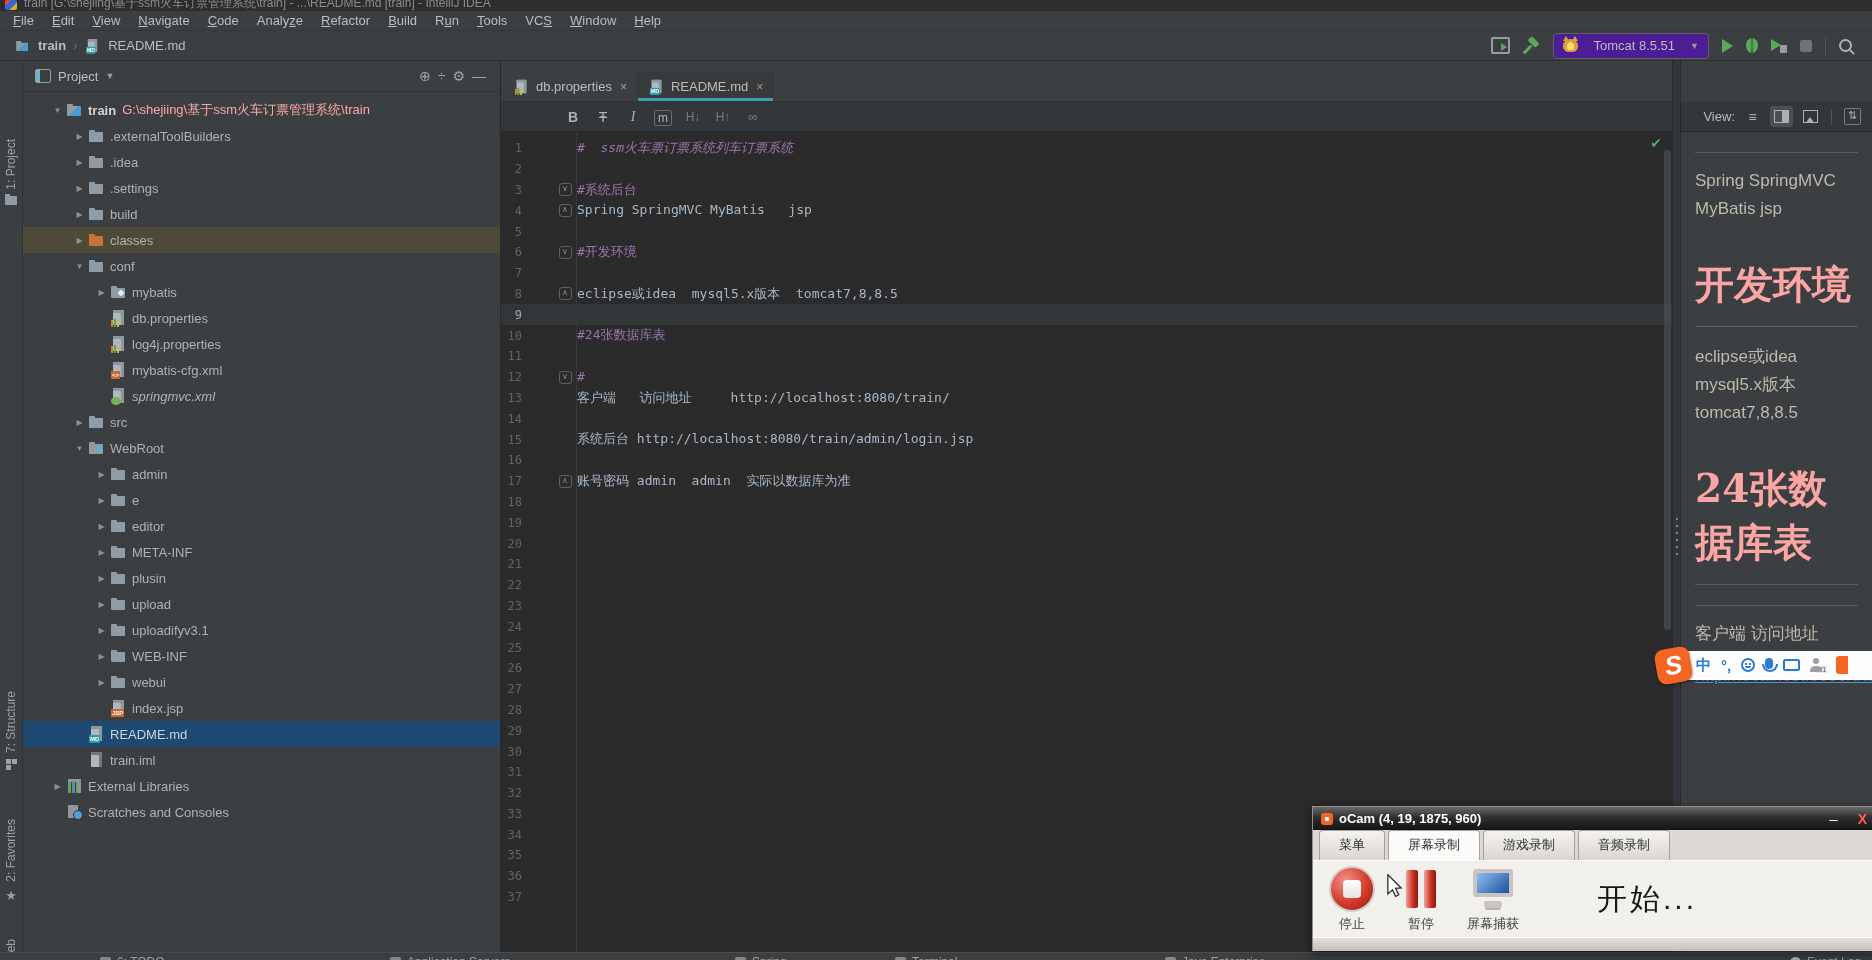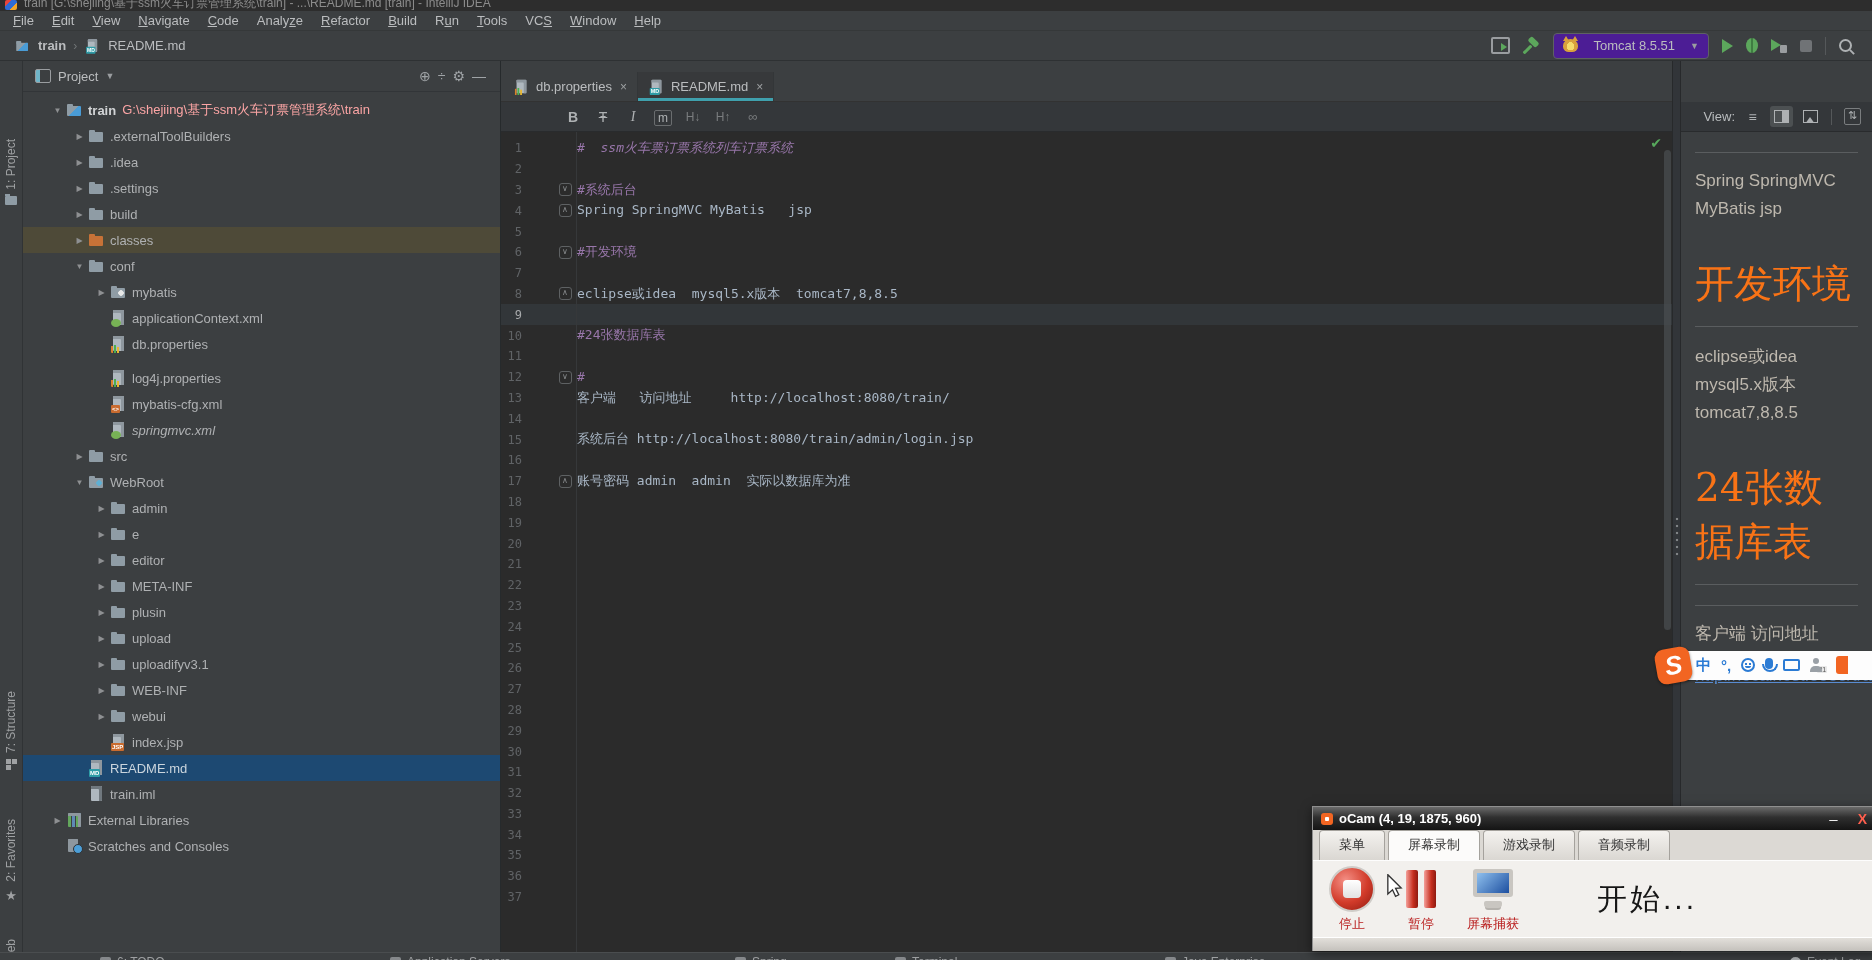--- a/index.html
+++ b/index.html
@@ -143,21 +143,21 @@
   .vi-split{width:13px;height:11px;border:1px solid #AEB1B3;position:relative}
   .vi-split::after{content:"";position:absolute;right:0;top:0;width:6px;height:11px;background:#AEB1B3}
   .vi-img{width:13px;height:11px;border:1px solid #AEB1B3;position:relative;overflow:hidden}
   .vi-img::after{content:"";position:absolute;left:1px;bottom:-2px;width:0;height:0;
       border-bottom:7px solid #AEB1B3;border-left:5px solid transparent;border-right:5px solid transparent}
   .vi-sync{width:15px;height:15px;border:1px solid #7A7D7F;border-radius:2px;font-size:11px;line-height:13px;text-align:center;color:#AEB1B3}
   .vdiv{width:1px;height:16px;background:#55585A;margin:0 3px}
   #pvcontent{padding:0 14px}
   .pv-hr{border-top:1px solid #5A5D5F;margin:20px 0 14px}
   .pv-p{color:#BEB8AE;font-size:17px;line-height:28px;margin:14px 0}
-  .pv-h1{color:#f97316;font-size:39px;line-height:54px;font-weight:normal;
+  .pv-h1{color:#fca5a5;font-size:39px;line-height:54px;font-weight:bold;
          font-family:"DejaVu Serif",serif;border-bottom:1px solid #5A5D5F;padding-bottom:15px;margin:34px 0 16px}
   .pv-link{color:#5B8FD6;font-size:17px;line-height:28px;text-decoration:underline}
   
   #sogou{position:absolute;left:1656px;top:646px;height:38px;display:flex;align-items:center;z-index:40}
   #sglogo{width:35px;height:35px;background:#F26522;border-radius:9px;transform:rotate(-10deg);
           color:#FFF;font-weight:bold;font-size:26px;font-style:italic;display:flex;align-items:center;
           justify-content:center;box-shadow:0 1px 3px rgba(0,0,0,.45);flex:none}
   #sgbar{height:29px;background:#FDFDFD;border-radius:3px;display:flex;align-items:center;gap:10px;
          padding:0 10px 0 12px;margin-left:-7px;box-shadow:0 1px 2px rgba(0,0,0,.35);width:210px;flex:none}
   .sgi{color:#2B7BD4;font-size:15px;font-weight:bold;flex:none}
@@ -180,21 +180,21 @@
   .octicon{width:12px;height:12px;border-radius:3px;flex:none;
       background:radial-gradient(circle at 50% 50%,#FFF 0 2px,#F26522 2.5px)}
   #octitle .t{color:#FFF;font-size:13px;font-weight:bold;flex:1;white-space:nowrap;overflow:hidden}
   #ocmin{color:#EEE;font-size:15px;margin-right:14px}
   #occlose{color:#FF5F4E;font-weight:bold;font-size:14px;margin-right:2px}
   #octabs{height:30px;background:#DCD9D4;display:flex;align-items:flex-end;padding-left:6px;border-bottom:1px solid #FDFDFD}
   .octab{padding:5px 19px 6px;background:linear-gradient(#F4F2EF,#DAD7D2);border:1px solid #A5A29D;border-bottom:none;
          border-radius:4px 4px 0 0;font-size:13px;color:#333;margin-right:3px;white-space:nowrap}
   .octab.active{background:#FCFBFA;position:relative;z-index:2}
   #ocbody{height:76px;background:#F2F0ED;display:flex;align-items:center;padding-left:16px;gap:26px}
-  .ocgroup{display:flex;flex-direction:column;align-items:center;gap:3px;font-size:13px;color:#b91c1c;white-space:nowrap}
+  .ocgroup{display:flex;flex-direction:column;align-items:center;gap:3px;font-size:13px;color:#404040;white-space:nowrap}
   .oc-stop{width:46px;height:46px;border-radius:50%;border:2px solid #CFCCC8;box-sizing:border-box;
       background:radial-gradient(circle at 35% 30%,#F49086,#D23B2A 55%,#8E1A10);position:relative}
   .oc-stop::after{content:"";position:absolute;left:12px;top:12px;width:18px;height:18px;background:linear-gradient(#FFFFFF,#E2E2E2);border-radius:4px}
   .oc-pause{width:40px;height:46px;display:flex;align-items:center;justify-content:center;gap:6px}
   .oc-pause i{width:12px;height:38px;border-radius:2px;background:linear-gradient(90deg,#F4A09A,#C62F1F 60%,#8E1A10)}
   .oc-cap{width:46px;height:46px;position:relative}
   .oc-cap::before{content:"";position:absolute;left:3px;top:3px;width:40px;height:28px;border:4px solid #C9C6C1;border-radius:3px;
       background:linear-gradient(135deg,#8FC0EE,#1D4FA0);box-sizing:border-box}
   .oc-cap::after{content:"";position:absolute;left:14px;bottom:4px;width:18px;height:7px;background:#C9C6C1;border-radius:2px 2px 4px 4px;box-shadow:0 3px 0 -1px #B5B2AD}
   #ocstatus{font-size:30px;color:#161616;margin-left:52px;letter-spacing:3px;white-space:nowrap}
@@ -325,33 +325,26 @@
         <span class="ficon fo folder"></span>
         <span class="tlabel">conf</span>
       </div>
       <div class="trow" style="padding-left: 70px;">
         <span class="ar">▶</span>
         <span class="ficon fo folder-source"></span>
         <span class="tlabel">mybatis</span>
       </div>
       <div class="trow" style="padding-left: 70px;">
         <span class="ar"></span>
-        <span class="ficon pg file-spring">
-          <span class="badge"></span>
-        </span>
-        <span class="tlabel">applicationContext.xml</span>
-      </div>
-      <div class="trow" style="padding-left: 70px;">
-        <span class="ar"></span>
         <span class="ficon pg file-props">
           <span class="badge"></span>
         </span>
         <span class="tlabel">db.properties</span>
       </div>
-      <div class="trow" style="padding-left: 70px; margin-top: 8px;">
+      <div class="trow" style="padding-left: 70px;">
         <span class="ar"></span>
         <span class="ficon pg file-props">
           <span class="badge"></span>
         </span>
         <span class="tlabel">log4j.properties</span>
       </div>
       <div class="trow" style="padding-left: 70px;">
         <span class="ar"></span>
         <span class="ficon pg file-xml">
           <span class="badge">&lt;&gt;</span>

